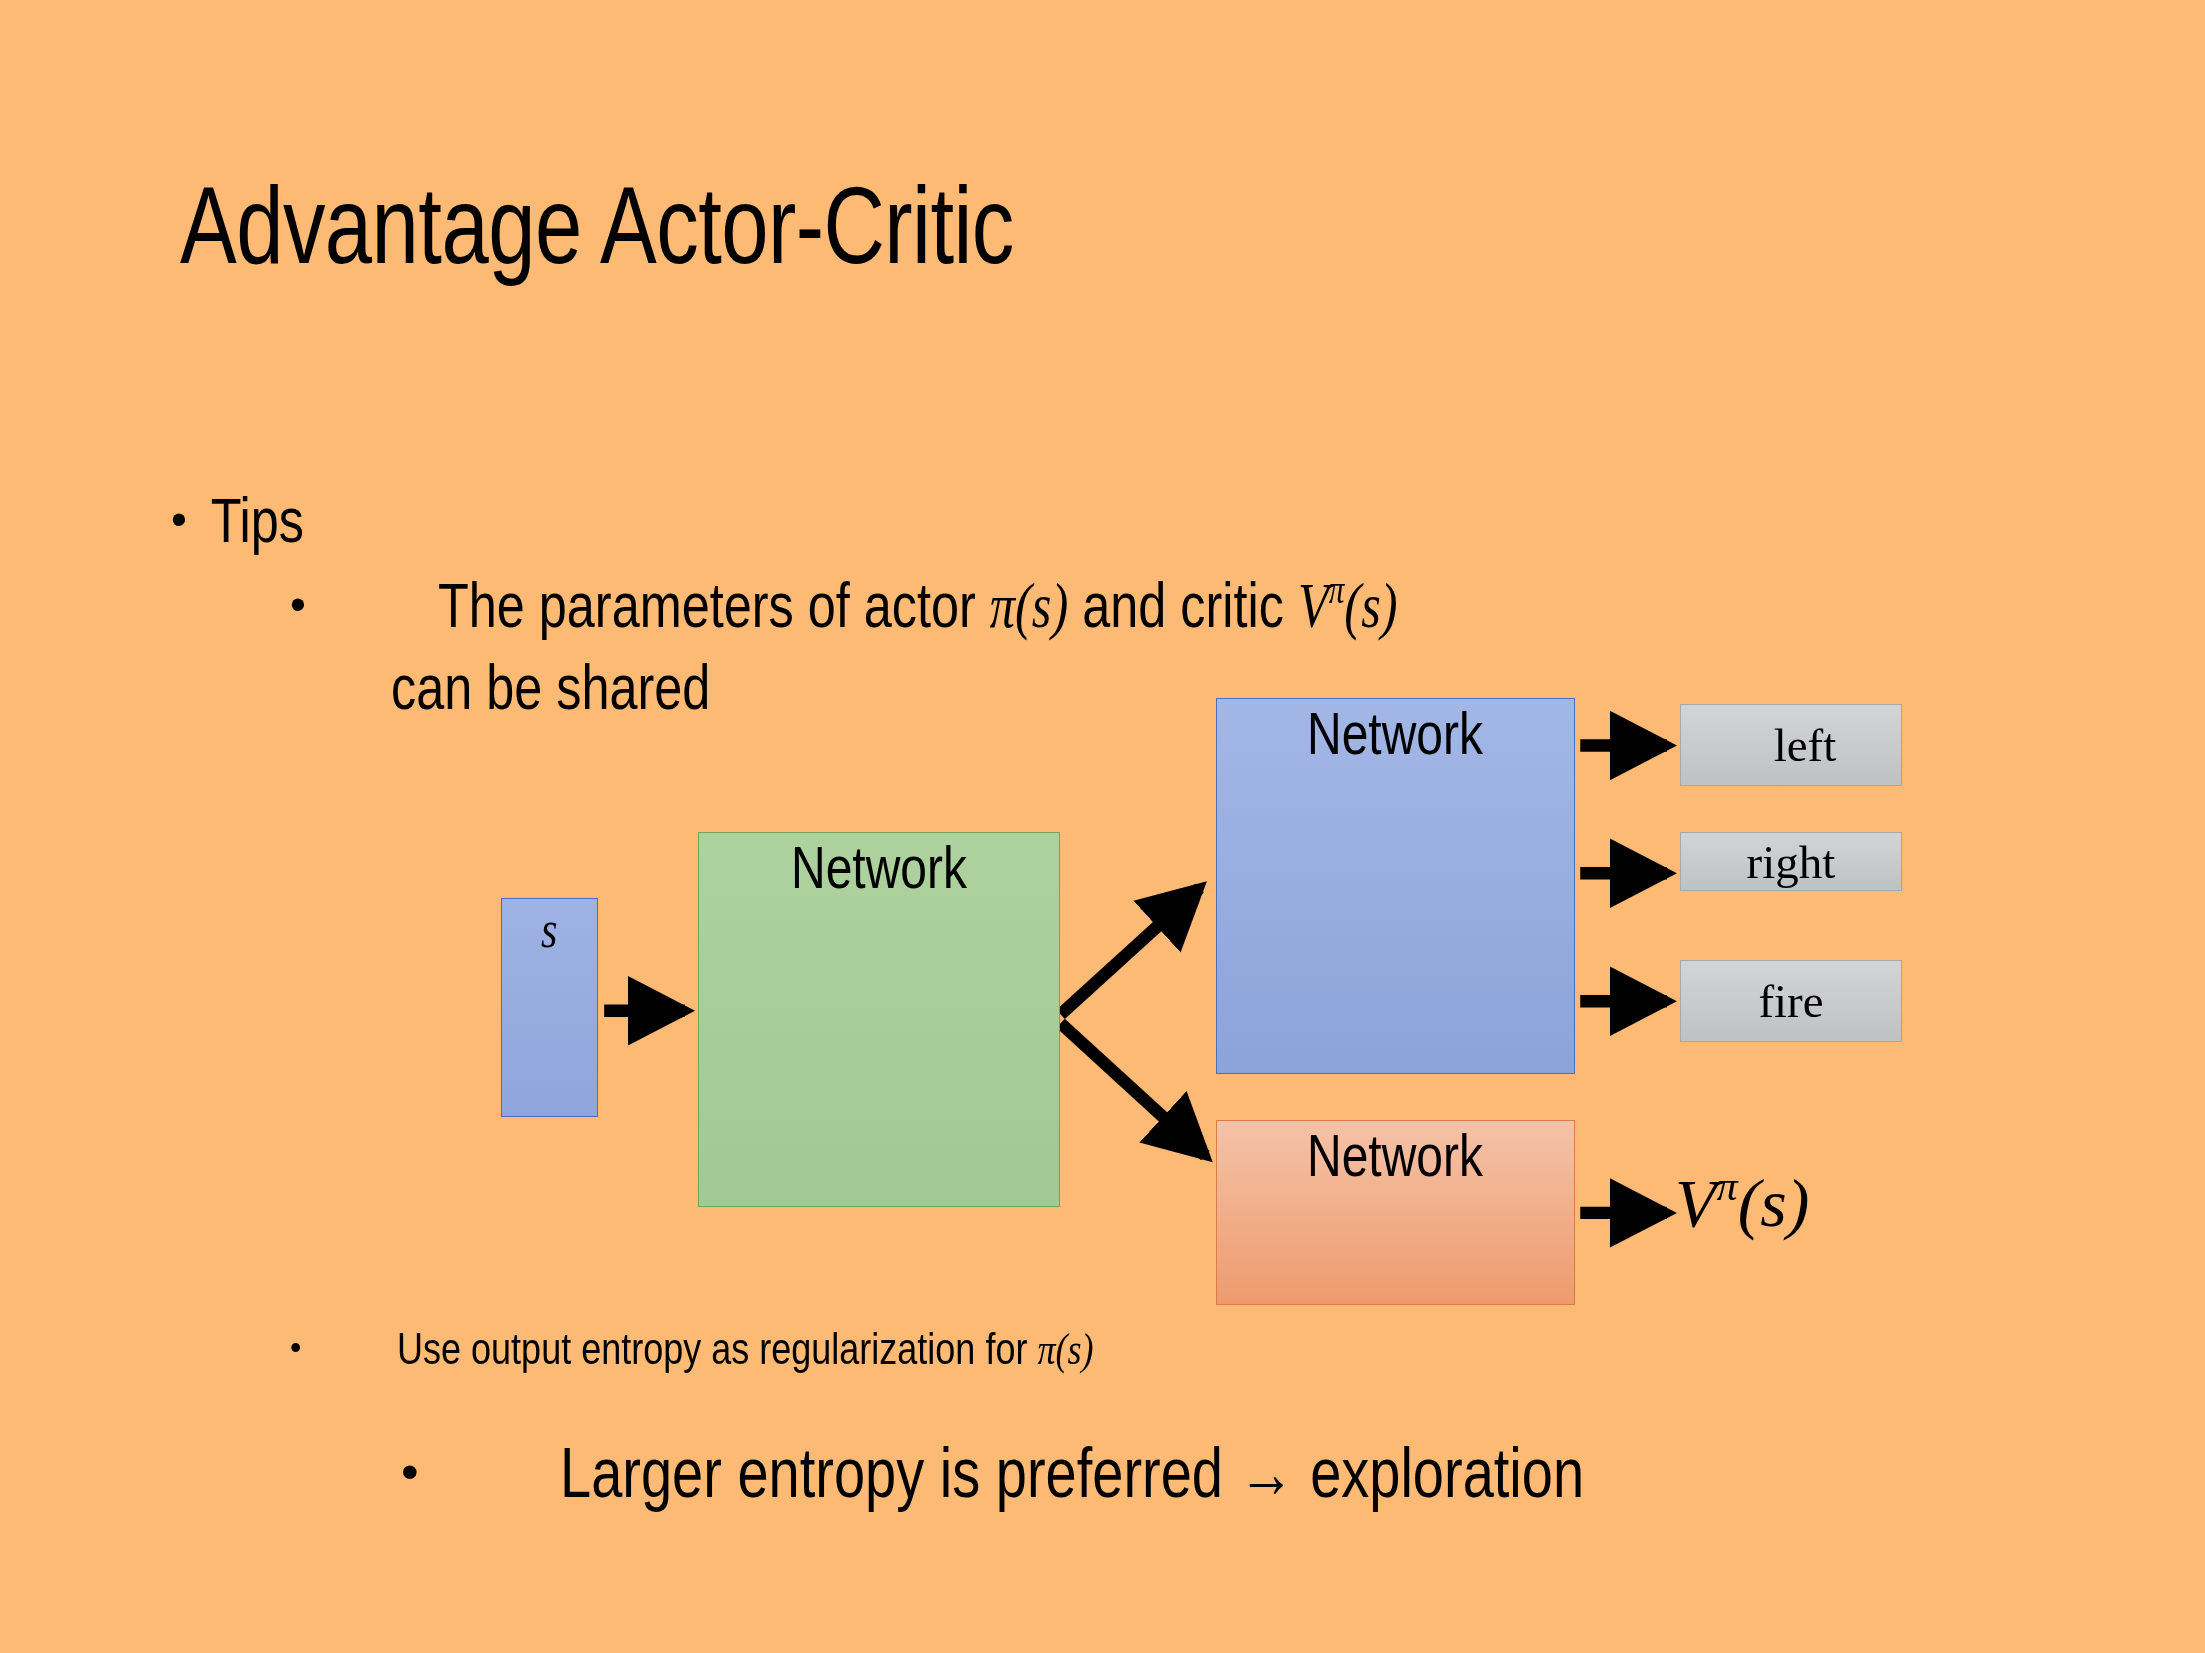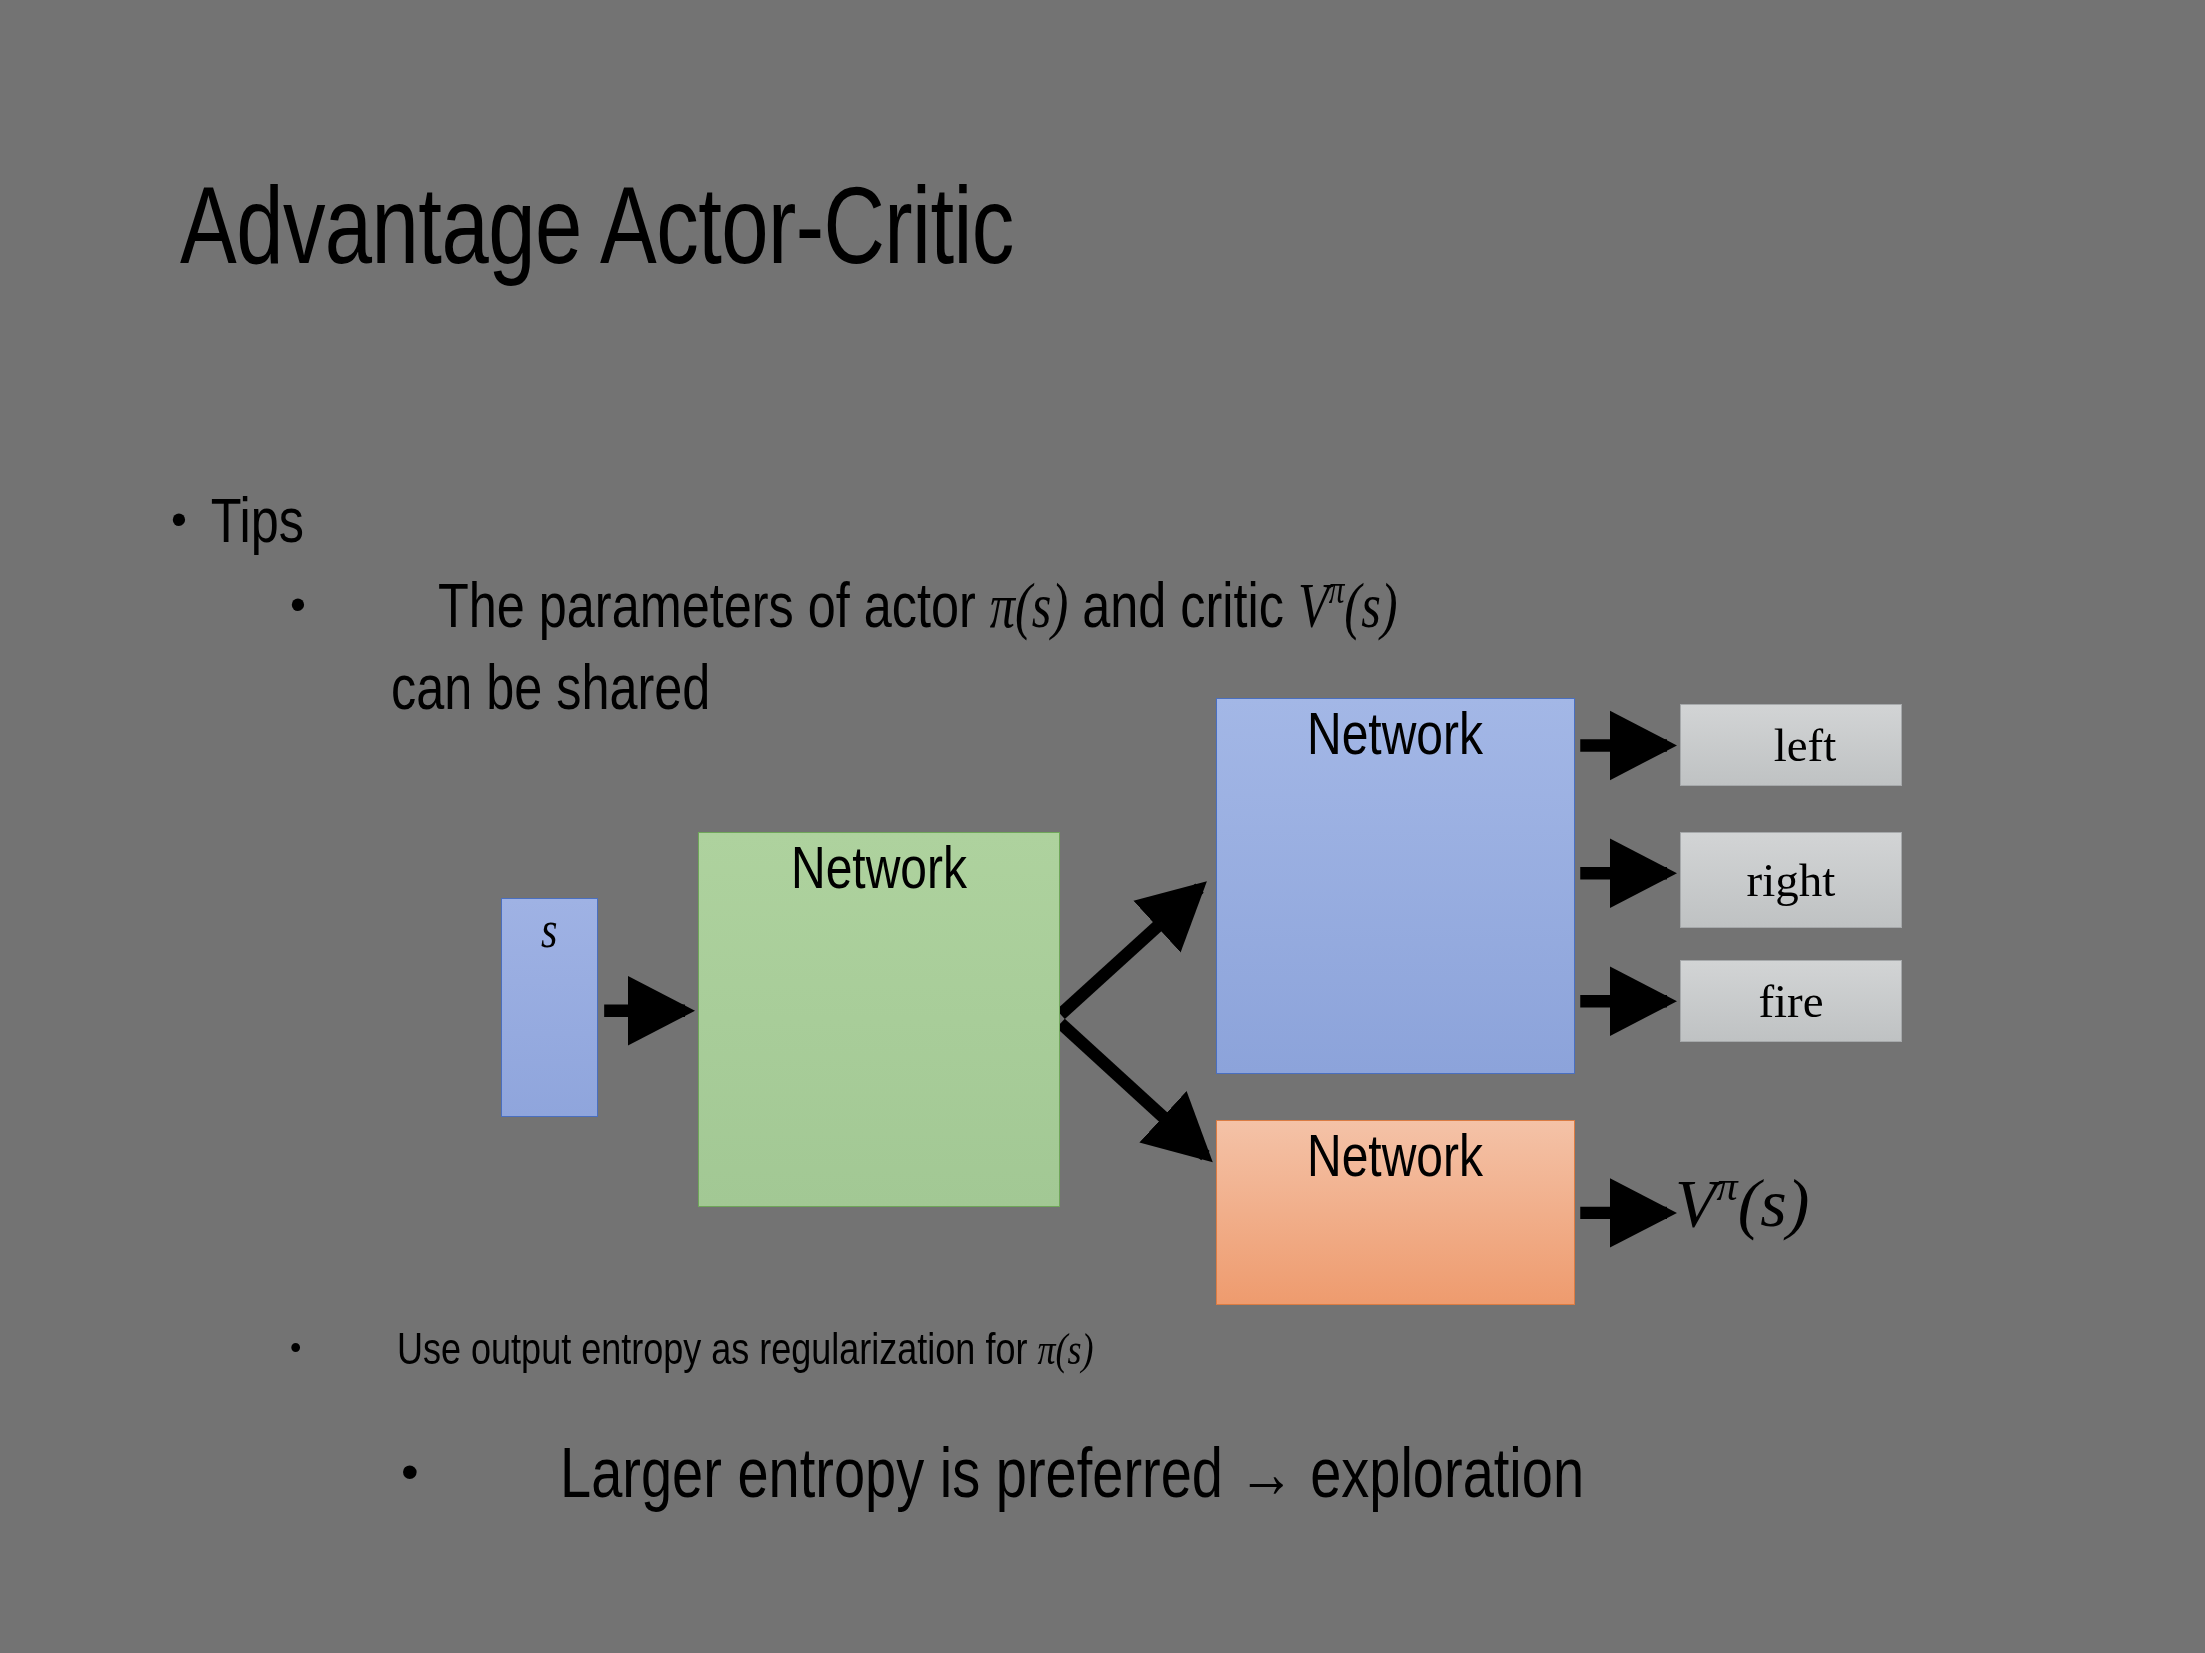--- a/index.html
+++ b/index.html
@@ -4,21 +4,21 @@
 <style>
   html, body {
     margin: 0;
     padding: 0;
     background: #ffffff;
   }
   #slide {
     position: relative;
     width: 2205px;
     height: 1654px;
-    background: #737373;
+    background: #fdba74;
     overflow: hidden;
     font-family: "Liberation Sans", sans-serif;
     color: #000000;
   }
 
   
   #slide-title {
     position: absolute;
     left: 180px;
     top: 171px;
@@ -164,21 +164,21 @@
     display: flex;
     align-items: center;
     justify-content: center;
     background: linear-gradient(180deg, #D2D4D5 0%, #BFC2C3 100%);
     border: 1.5px solid #A6A9AB;
     font-family: "Liberation Serif", "DejaVu Serif", serif;
     font-size: 47px;
     color: #000000;
   }
   #out-left  { left: 1680px; top: 704px;  width: 222px; height: 82px; padding-left: 28px; }
-  #out-right { left: 1680px; top: 832px; width: 222px; height: 96px; }
+  #out-right { left: 1680px; top: 832px; width: 222px; height: 59px; }
   #out-fire  { left: 1680px; top: 960px; width: 222px; height: 82px; }
 
   
   #out-value {
     position: absolute;
     left: 1675px;
     top: 1161px;
     font-size: 68px;
     color: #000000;
   }

